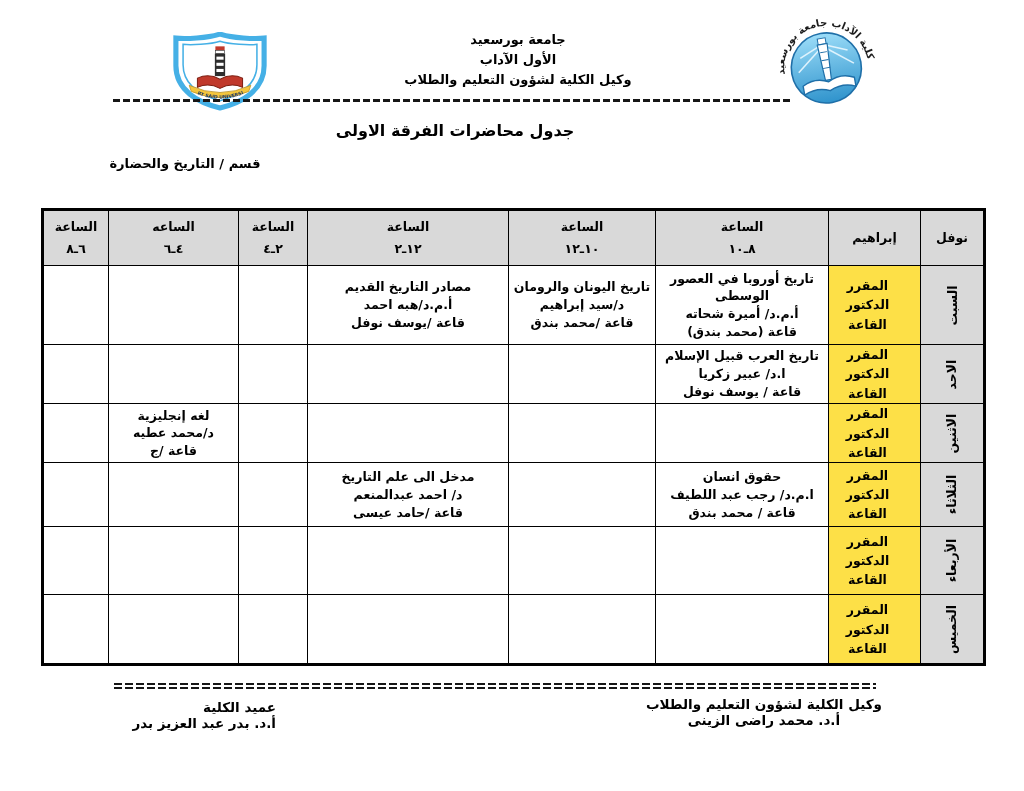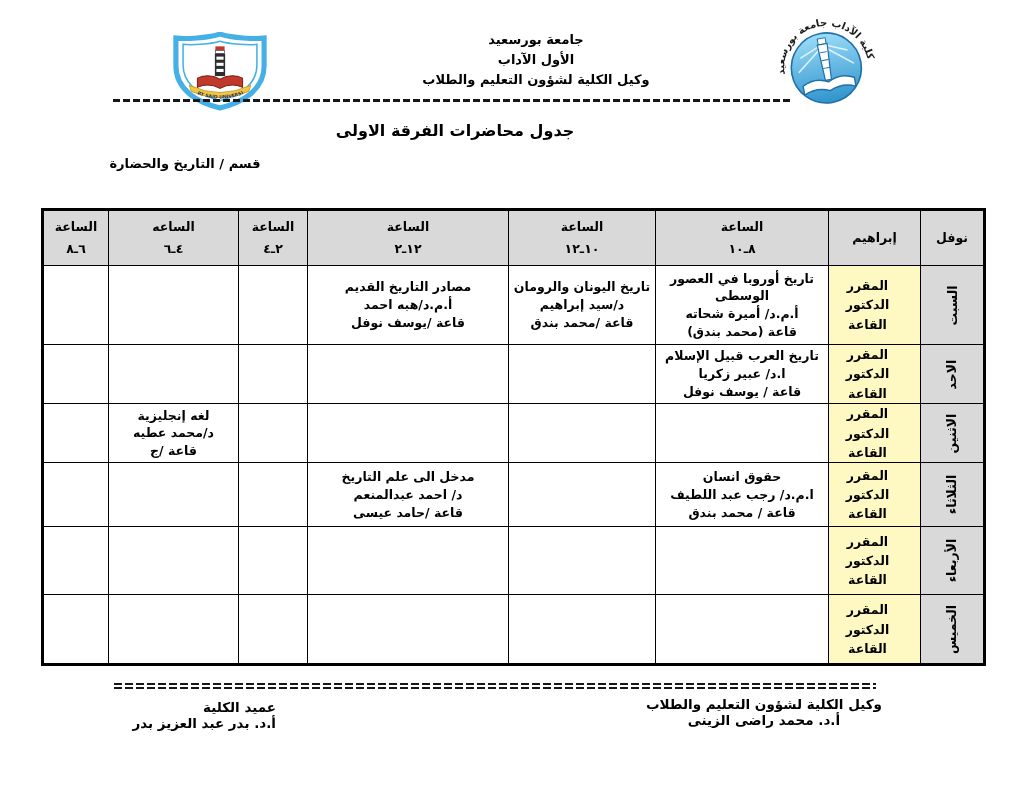--- a/index.html
+++ b/index.html
@@ -3,21 +3,21 @@
 <meta charset="utf-8">
 <style>
   * { box-sizing: border-box; margin: 0; padding: 0; }
   html,body { background:#fff; }
   body { font-family: "DejaVu Sans", sans-serif; color:#000; }
   .page {
     position: relative; width: 1024px; height: 791px;
     background: #fff; overflow: hidden; direction: rtl; font-weight: bold;
   }
   
-  .org-block { position:absolute; top:30px; left:386px; width:300px; text-align:center;
+  .org-block { position:absolute; top:30px; left:368px; width:300px; text-align:center;
                font-size:13px; line-height:20px; }
   .logo-shield { position:absolute; top:32px; left:166px; width:108px; height:80px; }
   .logo-seal   { position:absolute; top:10px; left:766px; width:120px; height:98px; }
   .dash-line { position:absolute; top:99px; left:113px; width:678px; height:3px;
                background: repeating-linear-gradient(90deg,#161616 0 7px, transparent 7px 10px); }
   .title-main { position:absolute; top:121px; left:300px; width:310px; text-align:center;
                 font-size:16px; letter-spacing:.2px; }
   .title-semester { position:absolute; top:156px; left:296px; width:284px; text-align:center; font-size:15px; }
   .title-dept     { position:absolute; top:156px; left:100px; width:170px; text-align:center; font-size:13px; }
   
@@ -27,21 +27,21 @@
   table.sched th, table.sched td {
     border: 1.5px solid #000; vertical-align: middle; text-align:center;
     font-size: 12.5px; font-weight: bold; white-space: pre-line; overflow:hidden;
   }
   table.sched th { background:#d9d9d9; line-height:1.75; height:56px; }
   tr.r0 { height:79px; } tr.r1 { height:54px; } tr.r2 { height:57px; }
   tr.r3 { height:64px; } tr.r4 { height:68px; } tr.r5 { height:70px; }
   td.day-cell, th.day-h { background:#d9d9d9; border-left-width:4px; }
   thead th { border-bottom-width: 4px; }
   .day-label { display:inline-block; transform: rotate(-90deg); white-space:nowrap; font-size:12.5px; }
-  td.bayan-cell { text-align: right; padding-right: 14px; line-height: 1.55; background:#fef9c3; }
+  td.bayan-cell { text-align: right; padding-right: 14px; line-height: 1.55; background:#fde047; }
   td.lec-cell { line-height: 1.42; padding: 1px 2px; background:#fff; }
   
   .footer-sep { position:absolute; top:683px; left:114px; width:762px; }
   .footer-sep .l { height:2px; background: repeating-linear-gradient(90deg,#161616 0 8px, transparent 8px 11px); }
   .footer-sep .l + .l { margin-top:2px; }
   .sig-right { position:absolute; top:696px; left:628px; width:272px; text-align:center; font-size:13.5px; }
   .sig-left  { position:absolute; top:699px; left:98px;  width:178px; text-align:right; font-size:13.5px; }
   .sig-name { margin-top:0; }
 </style>
 </head>

